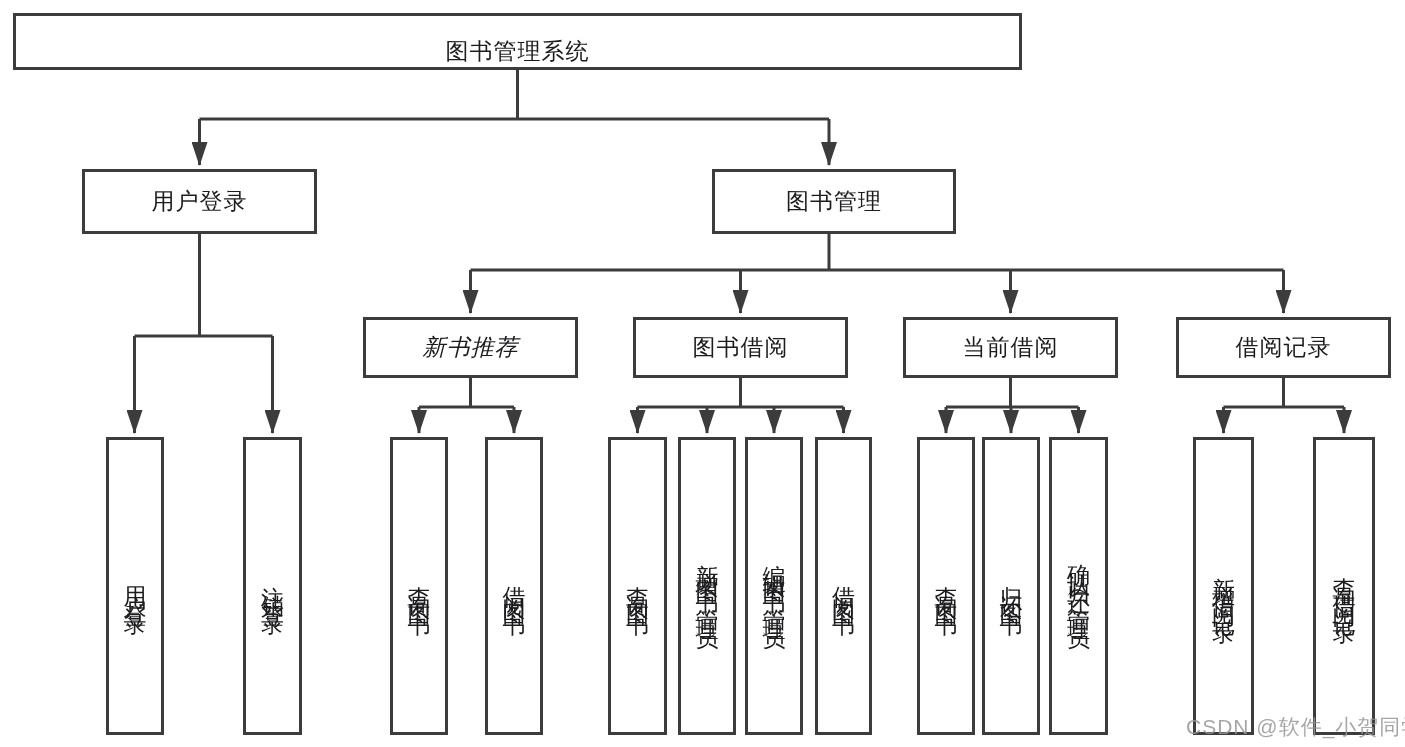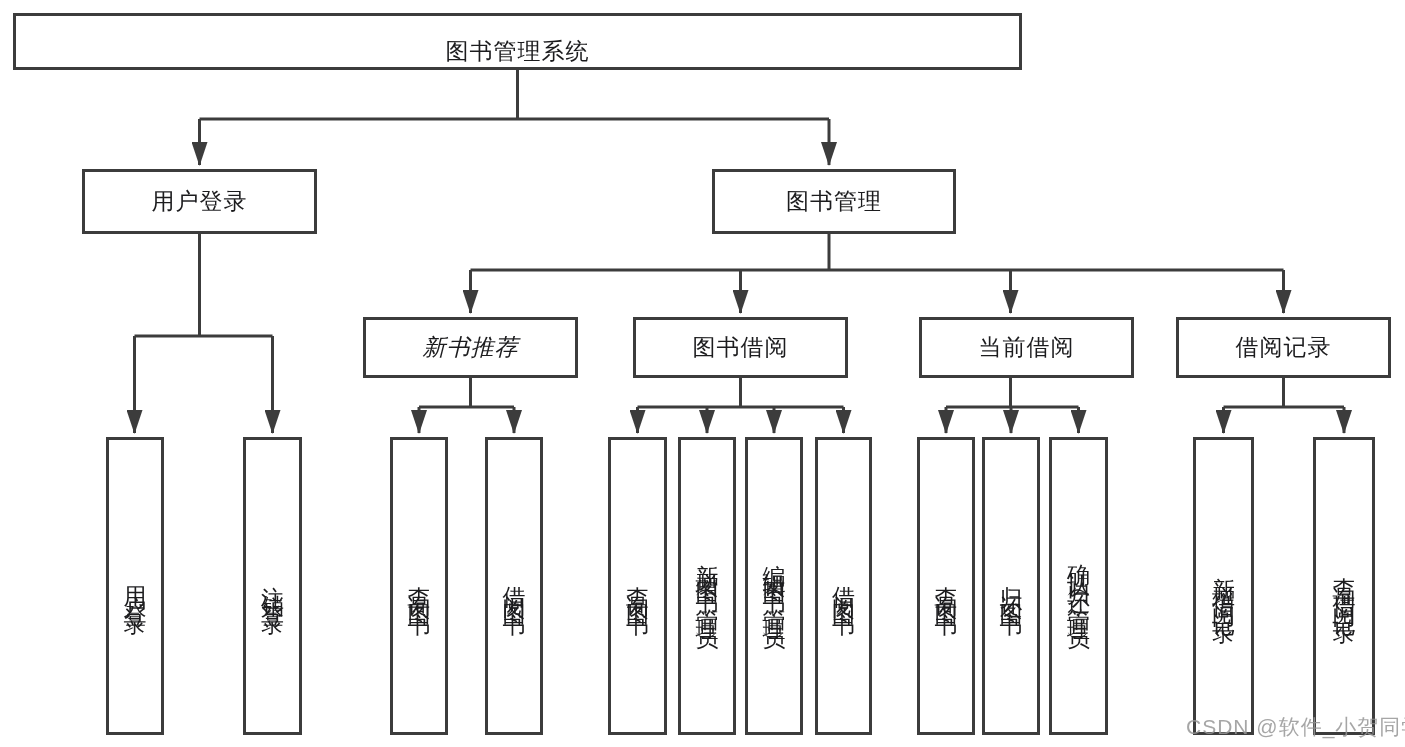--- a/index.html
+++ b/index.html
@@ -45,21 +45,21 @@
     letter-spacing: 9px;
     line-height: 1;
     color: #1c1c1e;
   }
   
   .n-root {left:13px;  top:13px;  width:1009px; height:57px;align-items:flex-end;}
   .n-l2a  {left:82px;  top:169px; width:235px;  height:65px;}
   .n-l2b  {left:712px; top:169px; width:244px;  height:65px;}
   .n-l3a  {left:363px; top:317px; width:215px;  height:61px;font-style:italic;}
   .n-l3b  {left:633px; top:317px; width:215px;  height:61px;}
-  .n-l3c  {left:903px; top:317px; width:215px;  height:61px;margin-left:16px;}
+  .n-l3c  {left:903px; top:317px; width:215px;  height:61px;}
   .n-l3d  {left:1176px;top:317px; width:215px;  height:61px;}
   .n-g1a  {left:106px; top:437px; width:58px;   height:298px;}
   .n-g1b  {left:243px; top:437px; width:59px;   height:298px;}
   .n-g2a  {left:390px; top:437px; width:58px;   height:298px;}
   .n-g2b  {left:485px; top:437px; width:58px;   height:298px;}
   .n-g3a  {left:608px; top:437px; width:59px;   height:298px;}
   .n-g3b  {left:678px; top:437px; width:58px;   height:298px;}
   .n-g3c  {left:745px; top:437px; width:58px;   height:298px;}
   .n-g3d  {left:815px; top:437px; width:57px;   height:298px;}
   .n-g4a  {left:917px; top:437px; width:58px;   height:298px;}

